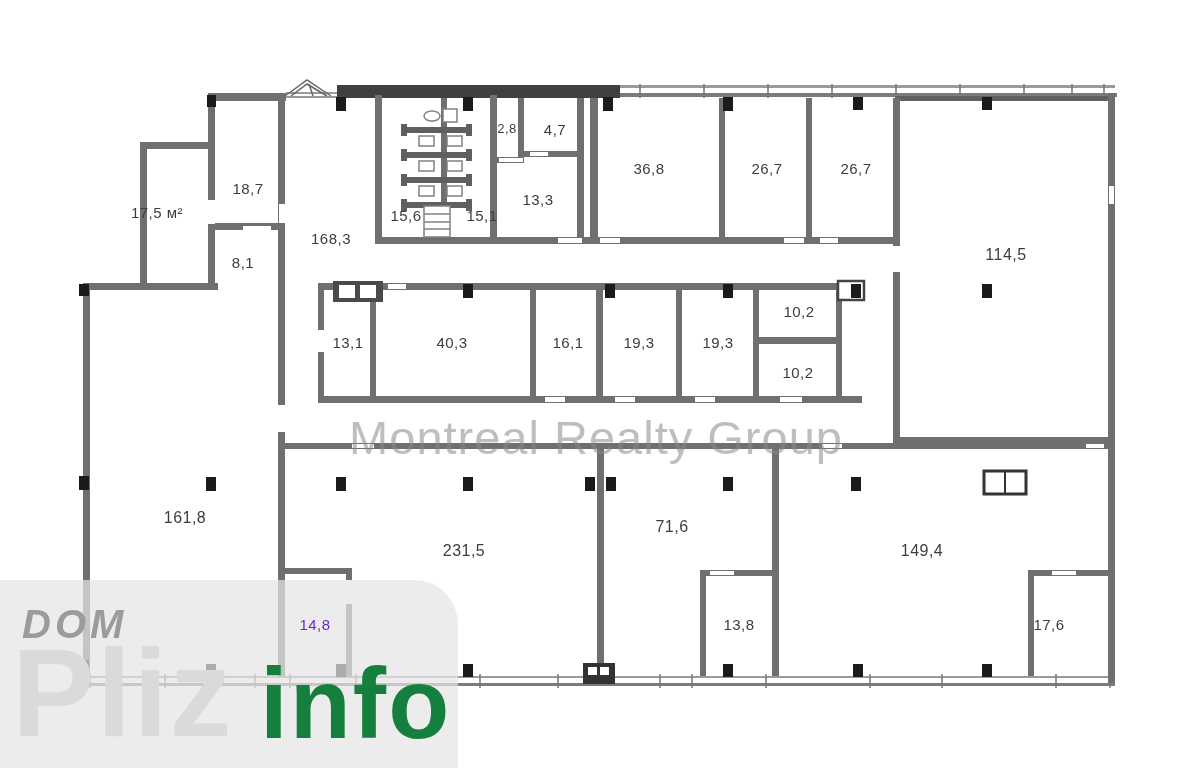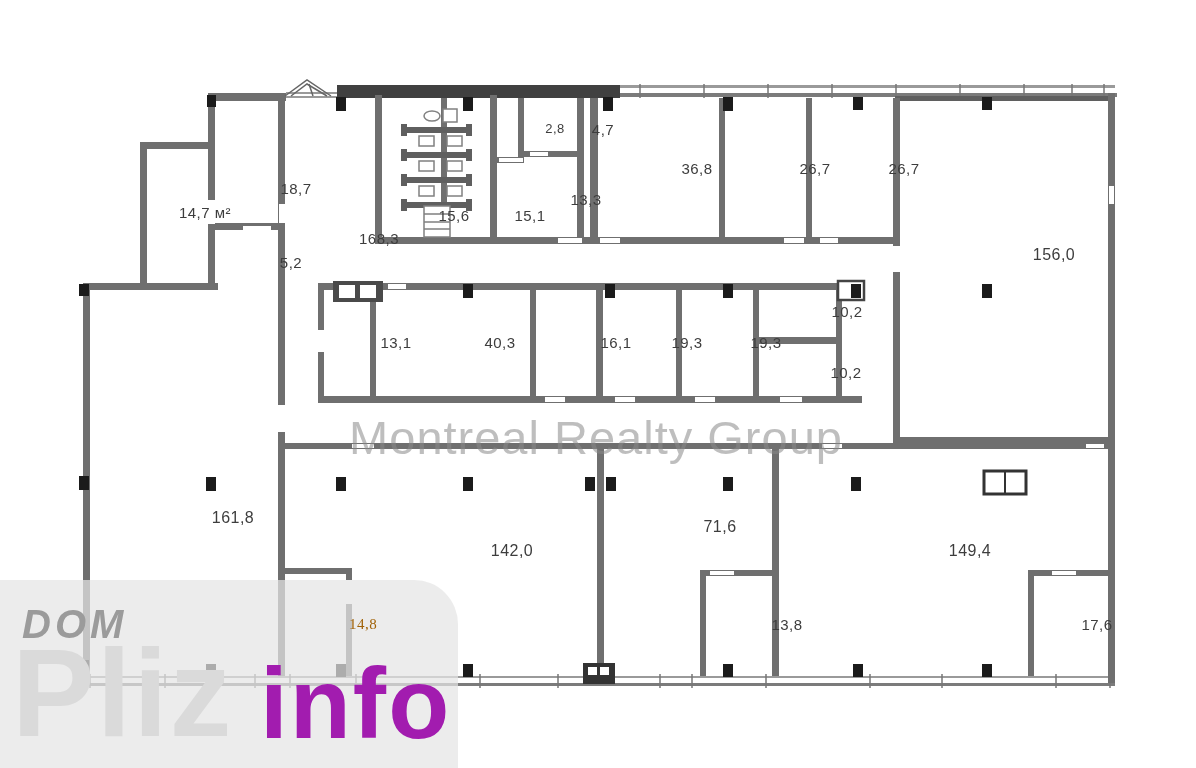--- a/index.html
+++ b/index.html
@@ -1,31 +1,31 @@
 <!DOCTYPE html>
 <html><head>
 <meta charset="utf-8">
 <style>
   html,body{margin:0;padding:0;background:#fff;}
   #stage{position:relative;width:1196px;height:768px;background:#fff;overflow:hidden;
          font-family:"Liberation Sans", sans-serif;}
   #plan-svg{position:absolute;left:0;top:0;}
   .rl{position:absolute;transform:translate(-50%,-50%);font-size:15px;color:#3d3d3d;
-      white-space:nowrap;letter-spacing:0.5px;margin-left:48px;}
+      white-space:nowrap;letter-spacing:0.5px;}
   .rl.small{font-size:13px;}
   .rl.big{font-size:16px;}
-  .rl.faded{color:#a16207;font-family:Liberation Serif, serif;}
+  .rl.faded{color:#6d28d9;}
   .wm{position:absolute;white-space:nowrap;pointer-events:none;margin-top:44px;}
   .wm-center{left:596px;top:393px;transform:translate(-50%,-50%);font-size:47px;
              color:#8a8a8a;opacity:0.55;letter-spacing:1px;}
   .wm-box{left:-70px;top:536px;width:528px;height:280px;
           background:rgba(229,229,229,0.72);border-radius:44px;}
   .wm-dom{left:22px;top:558px;font-size:40px;font-weight:bold;color:#9b9b9b;letter-spacing:4px;font-style:italic;}
   .wm-pliz{left:12px;top:578px;font-size:124px;font-weight:bold;color:#dadada;letter-spacing:2px;}
-  .wm-info{left:260px;top:602px;font-size:100px;font-weight:bold;color:#a21caf;letter-spacing:2px;}
+  .wm-info{left:260px;top:602px;font-size:100px;font-weight:bold;color:#15803d;letter-spacing:2px;}
 </style>
 </head>
 <body>
 
 <div id="stage">
 
   <svg id="plan-svg" width="1196" height="768" viewBox="0 0 1196 768">
 
     <g>
       <rect x="620" y="85" width="495" height="3" fill="#9a9a9a"></rect>
@@ -205,39 +205,39 @@
     </g>
   </svg>
 
   <div class="wm wm-box"></div>
   <div class="wm wm-pliz">Pliz</div>
   <div class="wm wm-info">info</div>
   <div class="wm wm-dom">DOM</div>
   <div class="wm wm-center">Montreal Realty Group</div>
 
   <span class="rl" style="left:248px;top:188px">18,7</span>
-  <span class="rl" style="left:157px;top:212px">14,7 м²</span>
-  <span class="rl" style="left:243px;top:262px">5,2</span>
+  <span class="rl" style="left:157px;top:212px">17,5 м²</span>
+  <span class="rl" style="left:243px;top:262px">8,1</span>
   <span class="rl" style="left:331px;top:238px">168,3</span>
   <span class="rl" style="left:406px;top:215px">15,6</span>
   <span class="rl" style="left:482px;top:215px">15,1</span>
   <span class="rl" style="left:538px;top:199px">13,3</span>
   <span class="rl small" style="left:507px;top:128px">2,8</span>
   <span class="rl" style="left:555px;top:129px">4,7</span>
   <span class="rl" style="left:649px;top:168px">36,8</span>
   <span class="rl" style="left:767px;top:168px">26,7</span>
   <span class="rl" style="left:856px;top:168px">26,7</span>
-  <span class="rl big" style="left:1006px;top:255px">156,0</span>
+  <span class="rl big" style="left:1006px;top:255px">114,5</span>
   <span class="rl" style="left:348px;top:342px">13,1</span>
   <span class="rl" style="left:452px;top:342px">40,3</span>
   <span class="rl" style="left:568px;top:342px">16,1</span>
   <span class="rl" style="left:639px;top:342px">19,3</span>
   <span class="rl" style="left:718px;top:342px">19,3</span>
   <span class="rl" style="left:799px;top:311px">10,2</span>
   <span class="rl" style="left:798px;top:372px">10,2</span>
   <span class="rl big" style="left:185px;top:518px">161,8</span>
-  <span class="rl big" style="left:464px;top:551px">142,0</span>
+  <span class="rl big" style="left:464px;top:551px">231,5</span>
   <span class="rl big" style="left:672px;top:527px">71,6</span>
   <span class="rl big" style="left:922px;top:551px">149,4</span>
   <span class="rl faded" style="left:315px;top:624px">14,8</span>
   <span class="rl" style="left:739px;top:624px">13,8</span>
   <span class="rl" style="left:1049px;top:624px">17,6</span>
 </div>
 
 </body></html>

